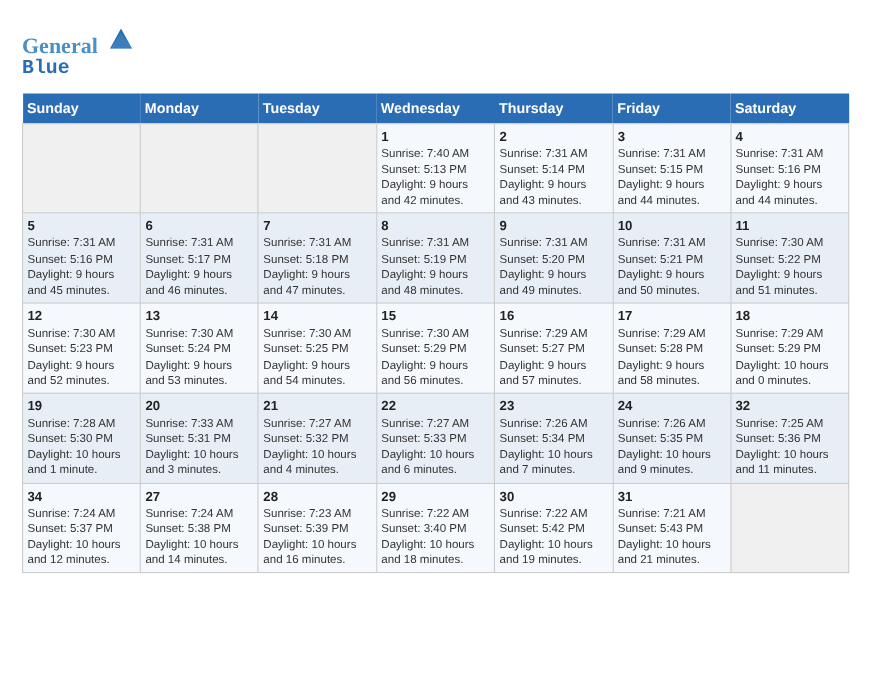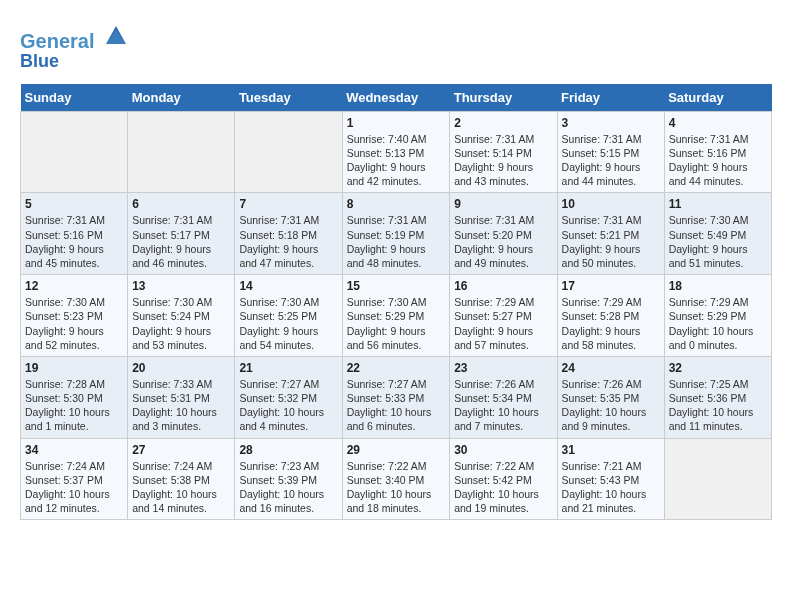--- a/index.html
+++ b/index.html
@@ -24,20 +24,21 @@
       align-items: center;
     }
     .logo-text {
       font-size: 20px;
       font-weight: bold;
       color: #1a3a5c;
       line-height: 1.1;
     }
     .logo-text span {
       color: #4a90c4;
+      font-family: Liberation Serif, serif;
     }
     .logo-icon {
       width: 28px;
       height: 28px;
       margin-left: 2px;
     }
     .title-block {
       text-align: right;
     }
     .calendar-title {
@@ -101,21 +102,21 @@
       <div>
         <div style="display:flex;align-items:center;">
           <div class="logo-text">
             <span>General</span>
             <svg class="logo-icon" viewBox="0 0 28 28">
               <polygon points="4,24 14,6 24,24" fill="#2a6db5"></polygon>
               <polygon points="4,24 14,10 24,24" fill="#4a90c4" opacity="0.5"></polygon>
             </svg>
           </div>
         </div>
-        <div class="logo-text" style="color:#2a6db5;font-size:18px;">Blue</div>
+        <div class="logo-text" style="color:#2a6db5;font-size:18px;font-family:Liberation Mono, monospace;">Blue</div>
       </div>
     </div>
     <div class="title-block">
       <div class="calendar-title"></div>
       <div class="calendar-subtitle"></div>
     </div>
   </div>
 
   <table>
     <thead>
@@ -192,21 +193,21 @@
           </td>
           <td>
             <span class="day-num">10</span>
             <div class="day-info">Sunrise: 7:31 AM
 Sunset: 5:21 PM
 Daylight: 9 hours and 50 minutes.</div>
           </td>
           <td>
             <span class="day-num">11</span>
             <div class="day-info">Sunrise: 7:30 AM
-Sunset: 5:49 PM
+Sunset: 5:22 PM
 Daylight: 9 hours and 51 minutes.</div>
           </td>
         </tr>
         <tr>
           <td>
             <span class="day-num">12</span>
             <div class="day-info">Sunrise: 7:30 AM
 Sunset: 5:23 PM
 Daylight: 9 hours and 52 minutes.</div>
           </td>

